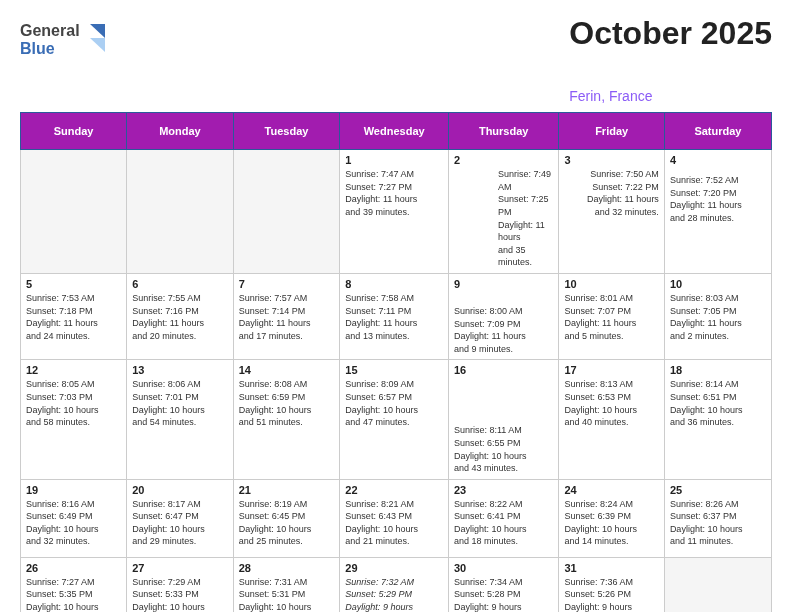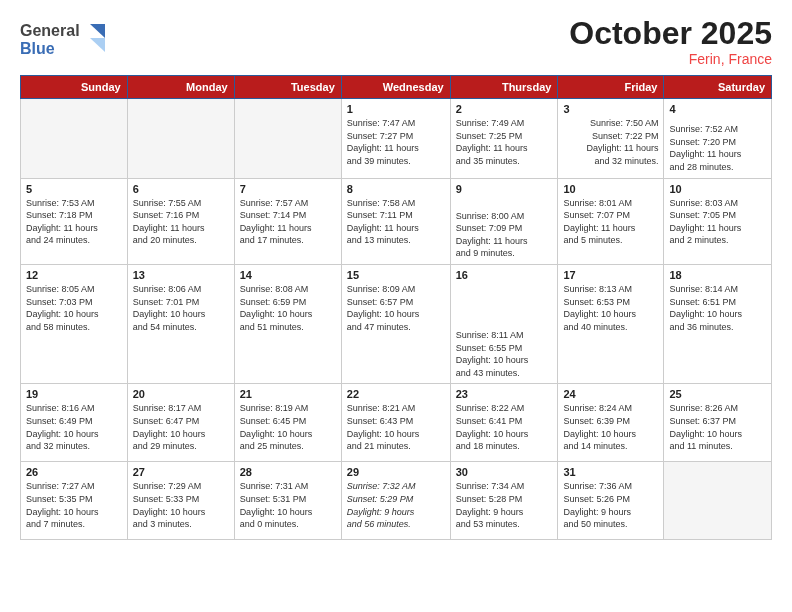--- a/index.html
+++ b/index.html
@@ -20,43 +20,44 @@
       display: flex;
       justify-content: space-between;
       align-items: flex-start;
       margin-bottom: 8px;
     }
     .logo {
       display: flex;
       align-items: center;
     }
     .title-area {
-      text-align: right;
+      text-align: left;
     }
     .month-title {
       font-size: 32px;
       font-weight: bold;
       color: #222;
       line-height: 1.1;
     }
     .location {
       font-size: 14px;
-      color: #ef4444;
+      color: #8b5cf6;
+      margin-top: 37px;
     }
     .calendar {
       width: 100%;
       border-collapse: collapse;
       border: 1px solid #ccc;
       font-size: 9.5px;
     }
     .calendar th {
-      background: #b91c1c;
+      background: #a21caf;
       color: #fff;
-      text-align: right;
-      padding: 5px 6px;
+      text-align: center;
+      padding: 12px 6px;
       font-size: 11px;
       font-weight: bold;
       border: 1px solid #2a5a9a;
     }
     .calendar td {
       border: 1px solid #ccc;
       vertical-align: top;
       padding: 4px 5px;
       width: 113px;
       height: 78px;
@@ -117,21 +118,21 @@
           <td class="empty"></td>
           <td>
             <div class="day-num">1</div>
             <div class="day-info" style="white-space: pre-line;">Sunrise: 7:47 AM
 Sunset: 7:27 PM
 Daylight: 11 hours
 and 39 minutes.</div>
           </td>
           <td>
             <div class="day-num">2</div>
-            <div class="day-info" style="white-space: pre-line;">Sunrise: 7:49 AM
+            <div class="day-info" style="white-space: pre-line; margin-left: 44px;">Sunrise: 7:49 AM
 Sunset: 7:25 PM
 Daylight: 11 hours
 and 35 minutes.</div>
           </td>
           <td>
             <div class="day-num">3</div>
             <div class="day-info" style="white-space: pre-line; text-align: right;">Sunrise: 7:50 AM
 Sunset: 7:22 PM
 Daylight: 11 hours
 and 32 minutes.</div>

